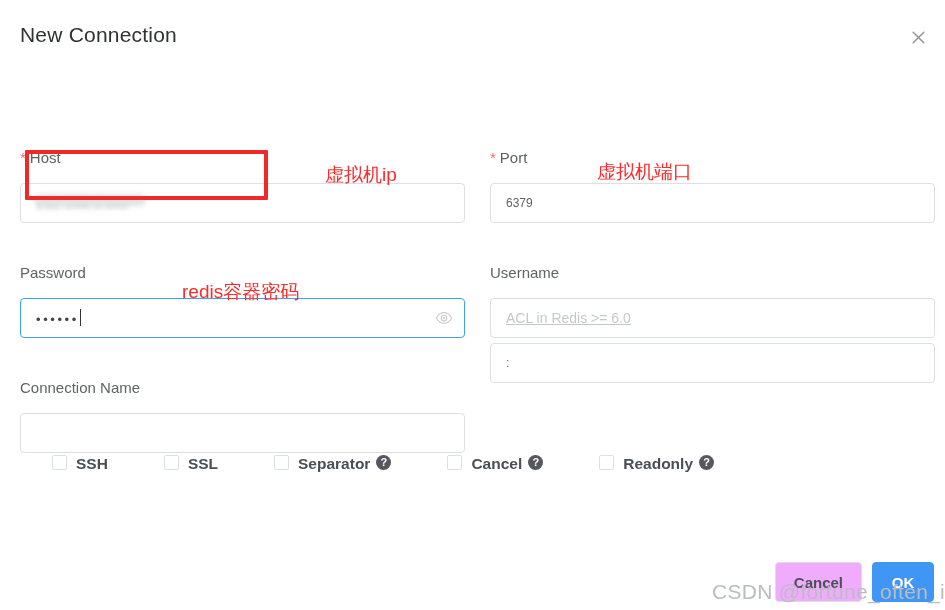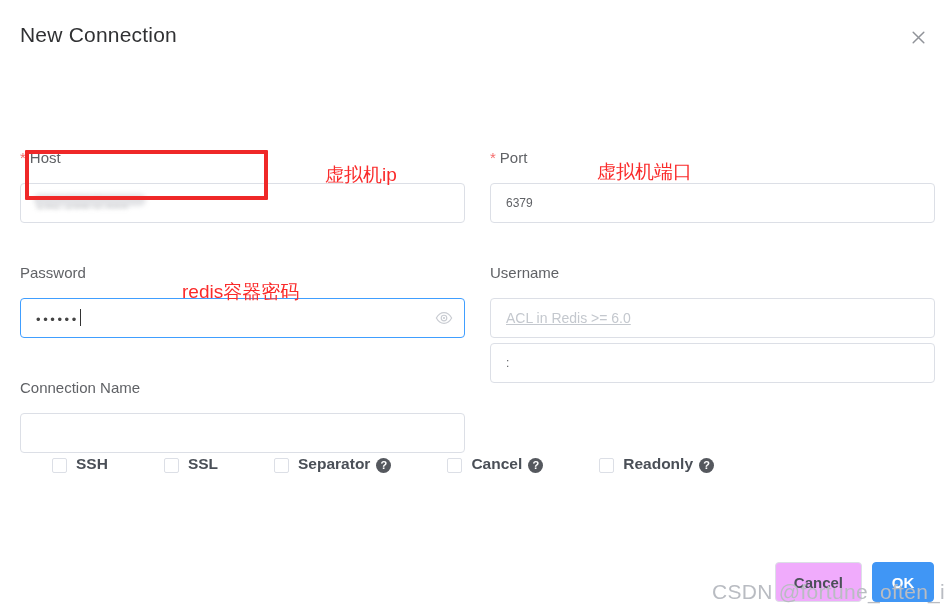--- a/index.html
+++ b/index.html
@@ -192,21 +192,21 @@
   .checkbox-row {
     position: absolute;
     left: 22px;
     top: 455px;
     display: flex;
     align-items: center;
     gap: 0;
   }
   .cb-item {
     display: flex;
-    align-items: flex-end;
+    align-items: flex-start;
     margin-right: 26px;
     cursor: pointer;
     padding-left: 30px;
   }
   .cb-box {
     width: 15px;
     height: 15px;
     border: 1px solid #dcdfe6;
     border-radius: 2px;
     background: #fff;

